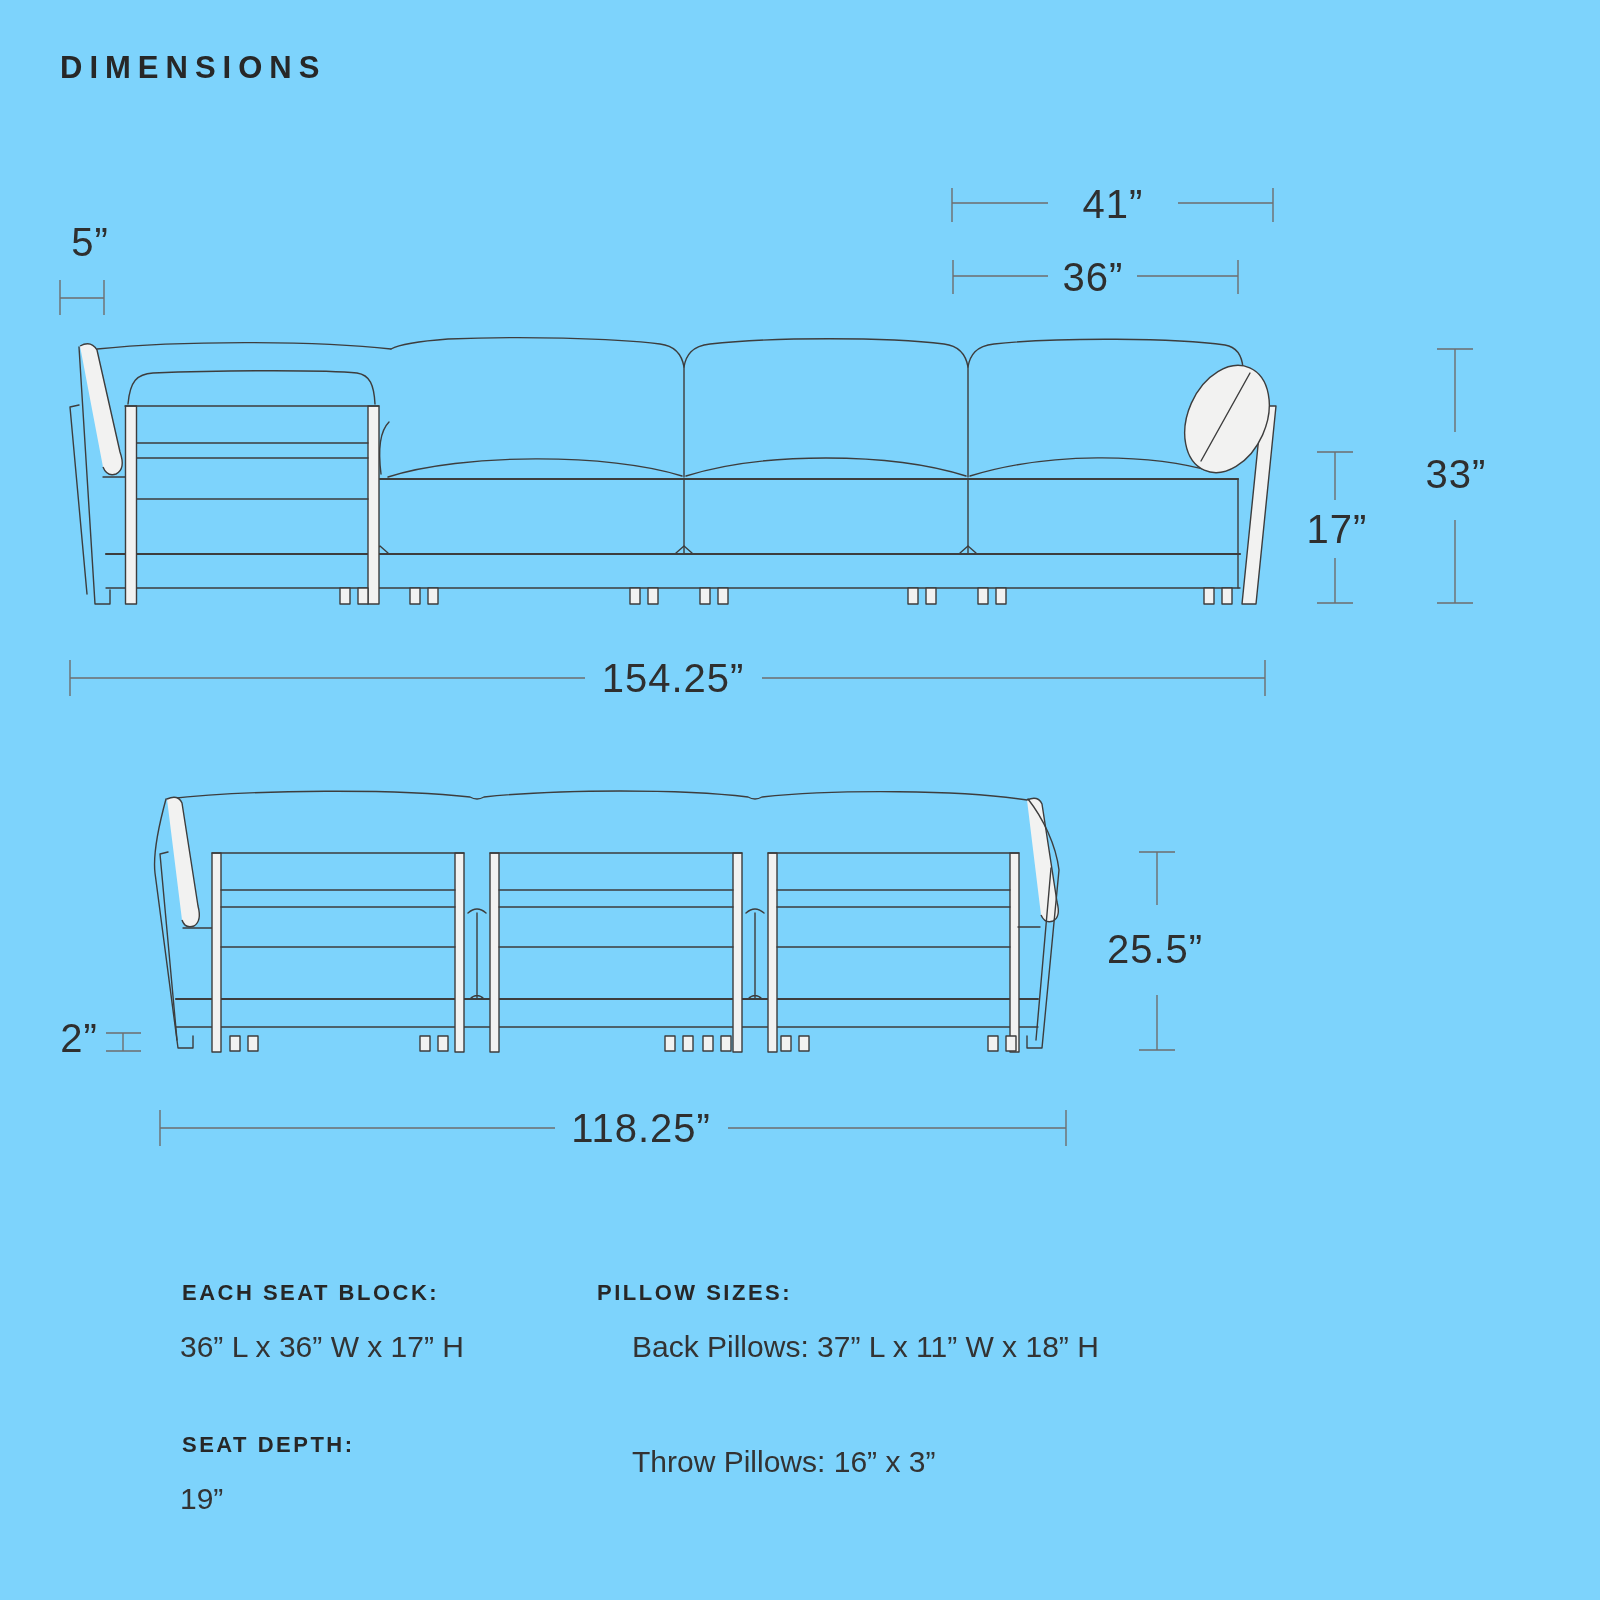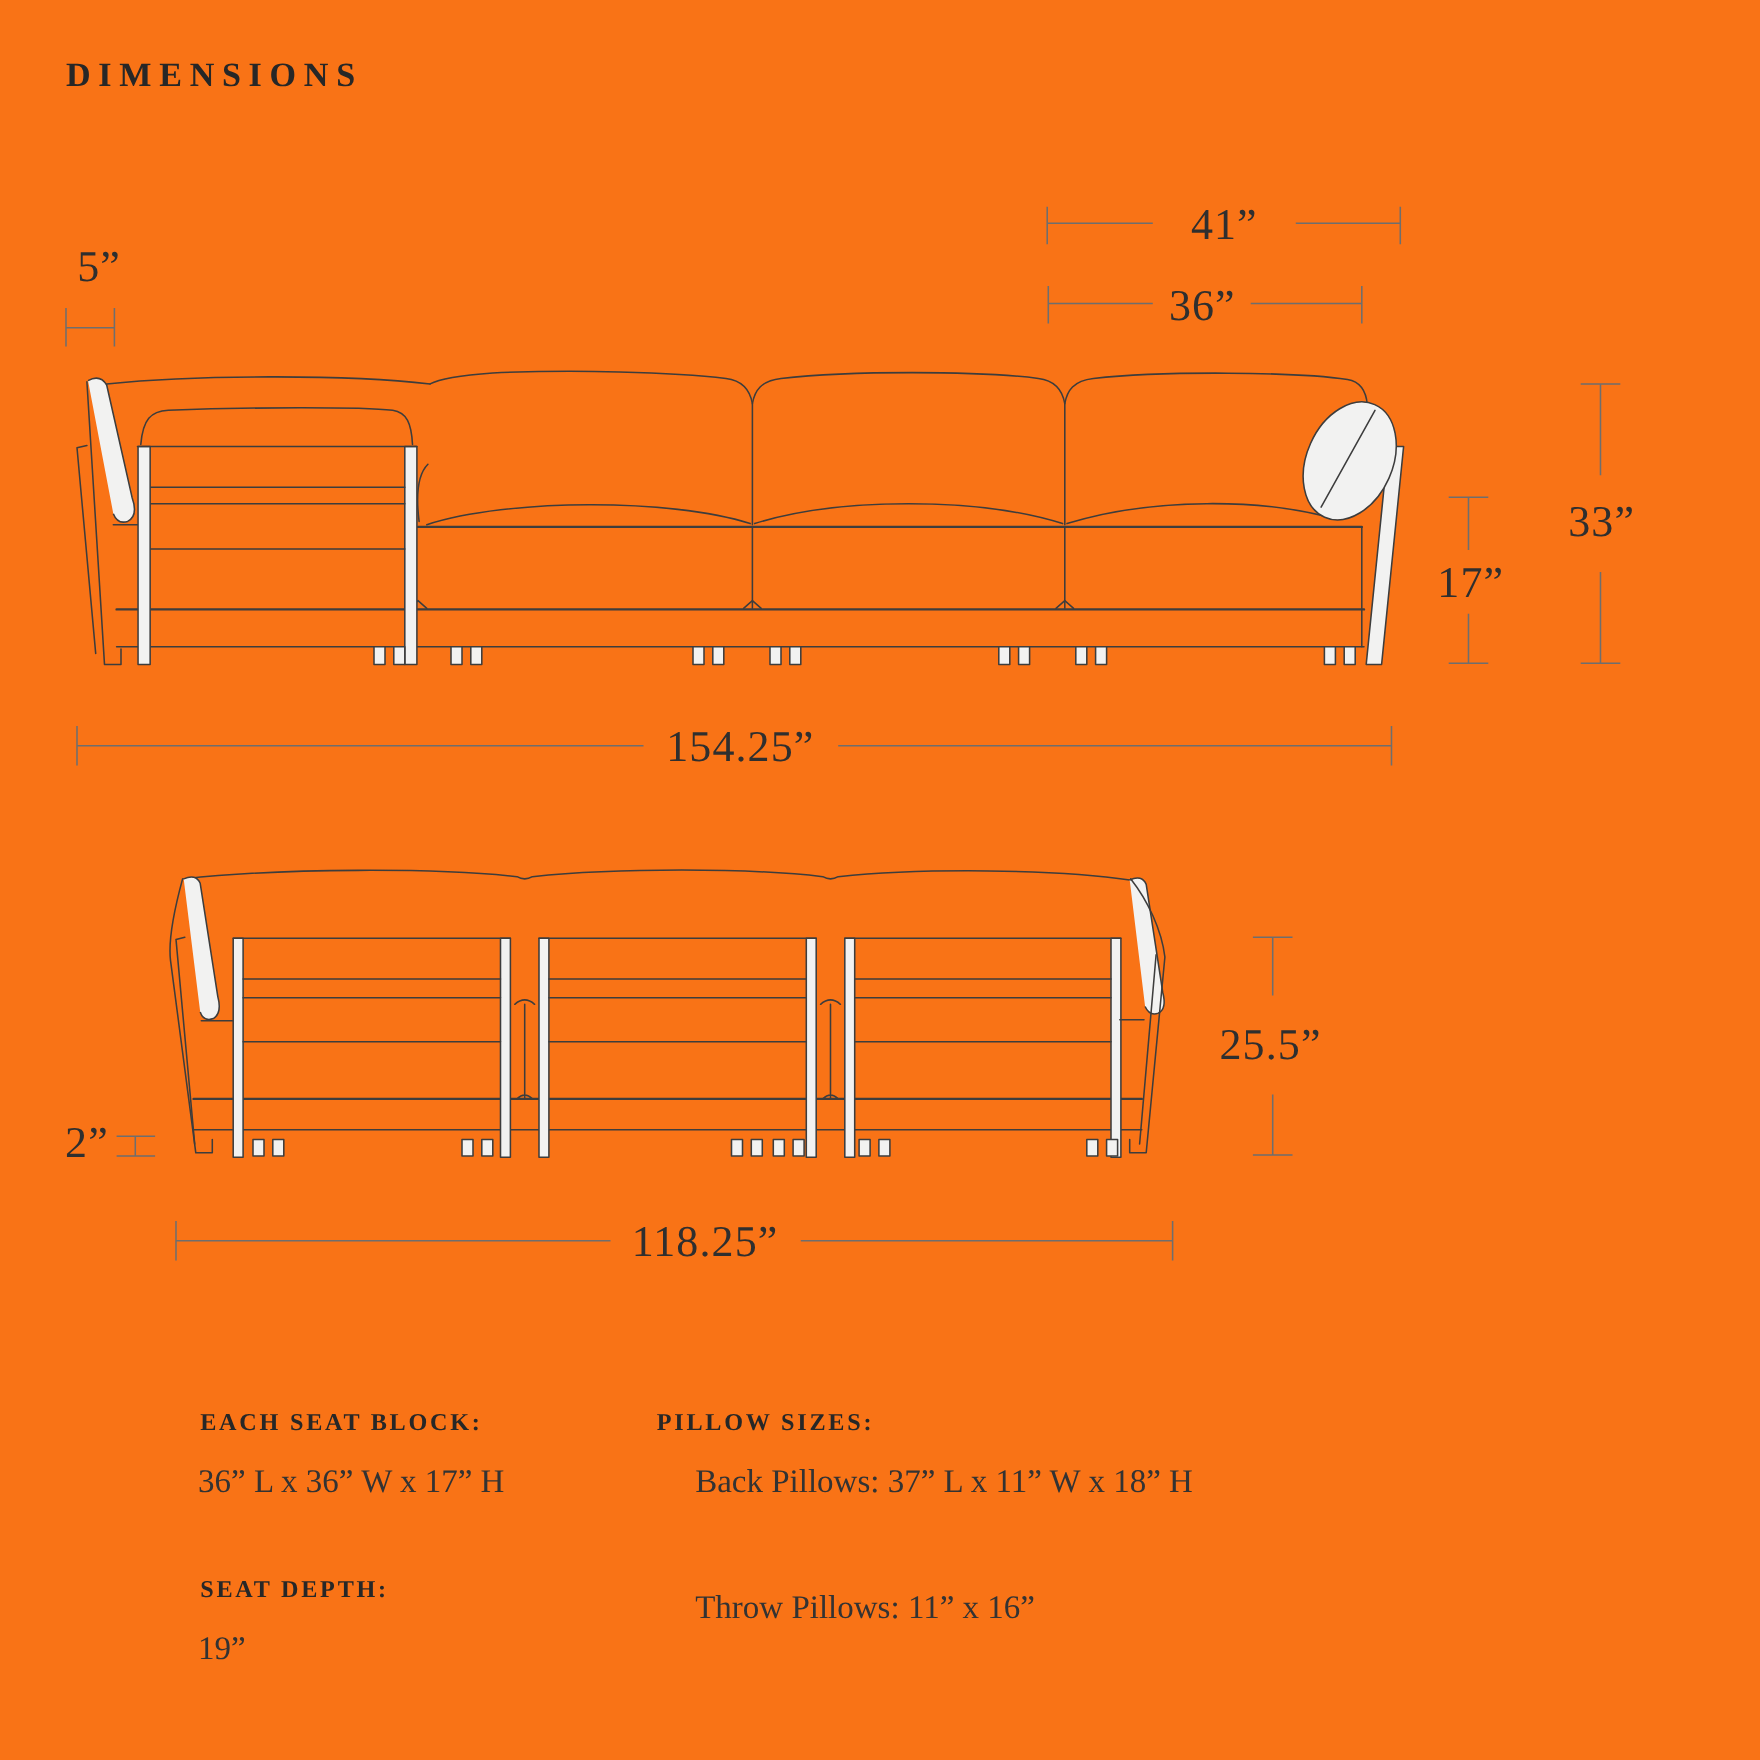--- a/index.html
+++ b/index.html
@@ -1,18 +1,18 @@
 <!DOCTYPE html>
 <html><head>
 <meta charset="utf-8">
 <style>
   html,body{margin:0;padding:0;background:#f2f2f1;}
   .canvas{
-    position:relative;width:1600px;height:1600px;background:#f97316;
-    font-family:Liberation Serif, serif;overflow:hidden;color:#2e2e2e;
+    position:relative;width:1600px;height:1600px;background:#7dd3fc;
+    font-family:Liberation Sans, sans-serif;overflow:hidden;color:#2e2e2e;
   }
   .drawing{position:absolute;left:0;top:0;}
   .page-title{
     position:absolute;left:60px;top:50px;
     font-size:31px;font-weight:700;letter-spacing:7px;color:#272727;white-space:nowrap;
   }
   .dim-label{
     position:absolute;transform:translate(-50%,-50%);
     font-size:40px;font-weight:400;color:#2f2f2f;letter-spacing:1px;white-space:nowrap;
   }
@@ -160,15 +160,15 @@
   <div class="dim-label" style="left:79px;top:1038px;">2”</div>
   <div class="dim-label" style="left:641px;top:1128px;text-align:center;">118.25”</div>
 
   <div class="spec-heading" style="left:182px;top:1280px;">EACH SEAT BLOCK:</div>
   <div class="spec-value" style="left:180px;top:1330px;">36” L x 36” W x 17” H</div>
   <div class="spec-heading" style="left:182px;top:1432px;">SEAT DEPTH:</div>
   <div class="spec-value" style="left:180px;top:1482px;">19”</div>
 
   <div class="spec-heading" style="left:597px;top:1280px;">PILLOW SIZES:</div>
   <div class="spec-value" style="left:632px;top:1330px;">Back Pillows: 37” L x 11” W x 18” H</div>
-  <div class="spec-value" style="left:632px;top:1445px;">Throw Pillows: 11” x 16”</div>
+  <div class="spec-value" style="left:632px;top:1445px;">Throw Pillows: 16” x 3”</div>
 
 </div>
 
 </body></html>

